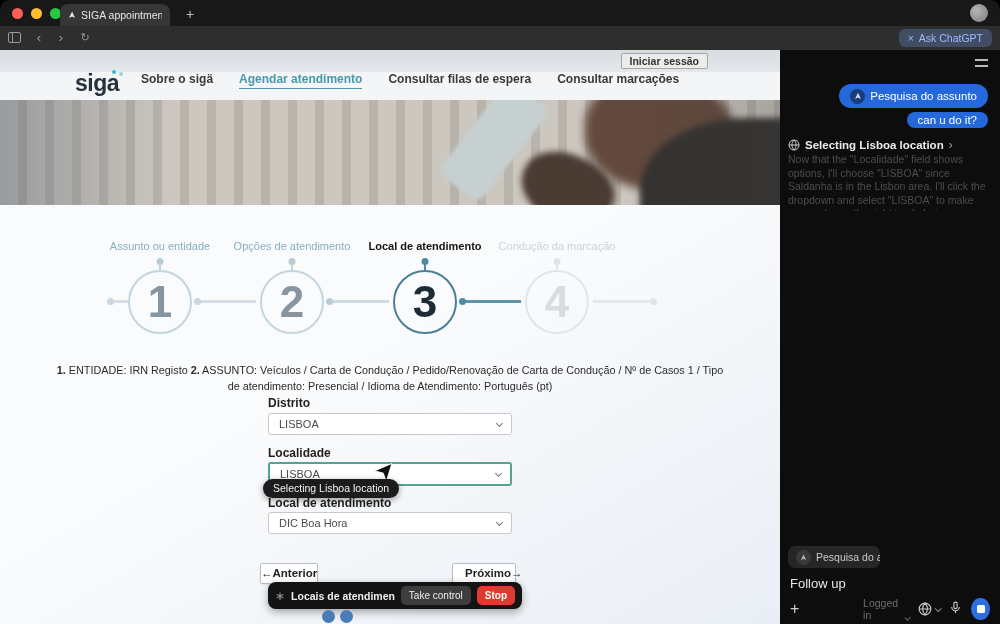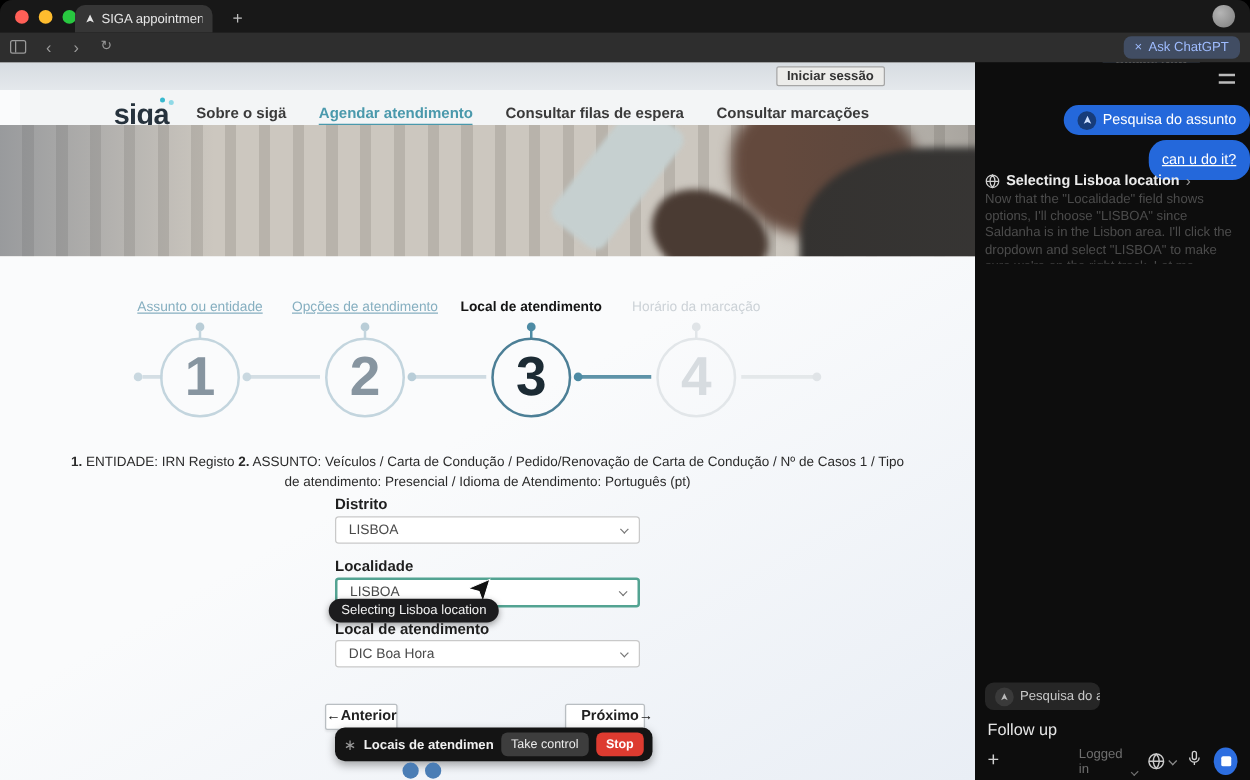--- a/index.html
+++ b/index.html
@@ -21,21 +21,21 @@
   .navbtn { position:absolute; top:3px; color:#9a9a9a; font-size:13px; width:18px; height:18px; text-align:center; line-height:17px; }
   .sb-toggle { position:absolute; left:8px; top:6px; width:13px; height:11px; border:1.5px solid #9a9a9a; border-radius:2px; }
   .sb-toggle::after { content:""; position:absolute; left:2.5px; top:0; bottom:0; width:1.5px; background:#9a9a9a; }
   .url { position:absolute; left:300px; right:300px; top:0; height:24px; text-align:center; line-height:24px; font-size:10.5px; color:#b5b5b5; }
   .ask-gpt { position:absolute; right:8px; top:3px; height:18px; background:#414d63; border-radius:6px; display:flex; align-items:center; gap:5px; padding:0 9px; color:#9fbcff; font-size:10.5px; }
 
   
   .page { position:absolute; left:0; top:50px; width:780px; height:574px; background:linear-gradient(150deg,#fafbfc 50%, #e9eef5 100%); overflow:hidden; }
   .topstrip { position:absolute; left:0; top:0; width:780px; height:22px; background:linear-gradient(#d7dce1,#e4e8ec); }
   .login-btn { position:absolute; right:72px; top:3px; height:16px; background:#ececea; border:1px solid #a6a6a6; border-radius:2px; font-size:10.5px; font-weight:600; color:#333; line-height:14px; padding:0 8px; }
-  .sitenav { position:absolute; left:16px; top:22px; width:780px; height:39px; background:#f3f5f6; display:flex; align-items:center; }
+  .sitenav { position:absolute; left:0; top:22px; width:780px; height:39px; background:#f3f5f6; display:flex; align-items:flex-start; }
   .logo { position:relative; margin-left:75px; font-size:23px; font-weight:800; letter-spacing:-0.5px; color:#26323d; line-height:1; }
   .logo::before { content:""; position:absolute; left:37px; top:-2px; width:4px; height:4px; border-radius:50%; background:#39b9cf; box-shadow:7px 2px 0 0 #8fd9e6; }
   .menu { display:flex; gap:26px; margin-left:22px; }
   .menu-item { font-size:12px; font-weight:600; color:#3a3a3a; }
   .menu-item.active { color:#4a99ac; border-bottom:1px solid #4a99ac; padding-bottom:2px; }
 
   
   .hero { position:absolute; left:0; top:50px; width:780px; height:105px; overflow:hidden;
           background:repeating-linear-gradient(90deg,#ccc7bf 0 18px,#b8b3ab 18px 27px); }
   .hero .shade { position:absolute; inset:0; background:linear-gradient(90deg,rgba(90,100,115,.45),rgba(0,0,0,0) 22%, rgba(0,0,0,0) 80%, rgba(60,60,60,.25)); }
@@ -47,21 +47,21 @@
   
   .wizard { position:absolute; left:0; top:182px; width:780px; height:130px; }
   .step-label { position:absolute; top:8px; width:160px; text-align:center; font-size:11px; transform:translateX(-50%); }
   .step-circle { position:absolute; top:38px; width:64px; height:64px; border-radius:50%; transform:translateX(-50%); display:flex; align-items:center; justify-content:center; background:transparent; }
   .step-num { font-size:44px; font-weight:bold; line-height:1; }
   .topdot { position:absolute; top:26px; width:7px; height:7px; border-radius:50%; transform:translateX(-50%); }
   .stem { position:absolute; top:32px; width:2px; height:8px; transform:translateX(-50%); }
   .conn { position:absolute; top:68px; height:2.5px; }
   .conn-dot { position:absolute; top:66px; width:7px; height:7px; border-radius:50%; }
   
-  .c-done { border:2px solid #c3d5de; } .n-done { color:#8795a0; } .l-done { color:#86afc0;text-decoration:underline; }
+  .c-done { border:2px solid #c3d5de; } .n-done { color:#8795a0; } .l-done { color:#86afc0; }
   .c-active { border:2.5px solid #4c7f96; } .n-active { color:#1c2b34; } .l-active { color:#141414; font-weight:bold; }
   .c-future { border:2px solid #e2e6e9; } .n-future { color:#d7dce0; } .l-future { color:#ccd2d7; }
 
   
   .summary { position:absolute; left:50px; top:312px; width:680px; text-align:center; font-size:10.8px; color:#2b2b2b; line-height:1.5; }
   .summary b { font-weight:bold; }
   .flabel { position:absolute; left:268px; font-size:12px; font-weight:bold; color:#1f1f1f; }
   .fselect { position:absolute; left:268px; width:244px; height:22px; background:#fff; border:1px solid #c9c9c9; border-radius:3px; font-size:11px; color:#4a4a4a; line-height:20px; padding:0 10px; }
   .fselect.focused { border:2px solid #53a392; height:24px; }
   .chev { position:absolute; right:9px; top:7px; width:5px; height:5px; border-right:1.5px solid #777; border-bottom:1.5px solid #777; transform:rotate(45deg); }
@@ -74,23 +74,23 @@
   .agentbar { position:absolute; left:268px; top:532px; width:254px; height:27px; background:#141414; border-radius:8px; display:flex; align-items:center; gap:6px; padding:0 7px; box-shadow:0 3px 8px rgba(0,0,0,.35); }
   .spin { color:#9a9a9a; font-size:12px; }
   .agentbar .status { flex:1; color:#f0f0f0; font-size:10.5px; font-weight:600; white-space:nowrap; overflow:hidden; }
   .takectl { height:19px; background:#3d3d3d; border-radius:5px; color:#ececec; font-size:10px; line-height:19px; padding:0 8px; }
   .stopbtn { height:19px; background:#dd3b30; border-radius:5px; color:#fff; font-size:10px; font-weight:bold; line-height:19px; padding:0 8px; }
   .pagedot { position:absolute; top:560px; width:13px; height:13px; border-radius:50%; background:#4a7db5; }
 
   
   .sidebar { position:absolute; left:780px; top:50px; width:220px; height:574px; background:#0d0d0d; }
   .panel-icon { position:absolute; right:12px; top:9px; width:13px; height:8px; border-top:2px solid #bbb; border-bottom:2px solid #bbb; }
-  .bubble { position:absolute; right:0; background:#2468db; border-radius:14px; color:#fff; font-size:11.5px; display:flex; align-items:center; gap:5px; padding:0 11px;margin-left:46px; }
+  .bubble { position:absolute; right:12px; background:#2468db; border-radius:14px; color:#fff; font-size:11.5px; display:flex; align-items:center; gap:5px; padding:0 11px;margin-left:46px; }
   .bubble.m0 { top:34px; height:24px; }
-  .bubble.m1 { top:62px; height:32px;text-decoration:underline; }
+  .bubble.m1 { top:62px; height:16px; }
   .mini-badge { width:15px; height:15px; border-radius:50%; background:#173c7a; display:flex; align-items:center; justify-content:center; }
   .action-row { position:absolute; left:8px; top:88px; display:flex; align-items:center; gap:5px; color:#ececec; }
   .action-title { font-size:11.5px; font-weight:bold; }
   .action-chev { color:#9a9a9a; font-size:12px; }
   .reasoning { position:absolute; left:8px; top:103px; width:204px; height:58px; overflow:hidden; }
   .reasoning div { position:absolute; left:0; width:204px; font-size:10.5px; line-height:13.5px; color:#8a8a8a; filter:blur(.4px); }
   .ra { top:0; opacity:.5; } .rb { top:13px; opacity:.85; }
   .chip { position:absolute; left:8px; top:496px; height:22px; max-width:92px; background:#262626; border-radius:7px; display:flex; align-items:center; gap:5px; padding:0 8px; color:#c9c9c9; font-size:10.5px; white-space:nowrap; overflow:hidden; }
   .chip .mini-badge { background:#3a3a3a; flex:none; }
   .followup { position:absolute; left:10px; top:526px; font-size:13px; color:#e6e6e6; }
@@ -188,21 +188,21 @@
           <span class="step-num n-done">2</span>
         </div>
 
       <div class="step-label l-active" style="left:425px">Local de atendimento</div>
       <div class="topdot" style="left:425px; background:#4d8ba4"></div>
       <div class="stem" style="left:425px; background:#4d8ba4"></div>
       <div class="step-circle c-active" style="left:425px">
           <span class="step-num n-active">3</span>
         </div>
 
-      <div class="step-label l-future" style="left:557px">Horário da marcação</div>
+      <div class="step-label l-future" style="left:557px">Condução da marcação</div>
       <div class="topdot" style="left:557px; background:#e0e4e7"></div>
       <div class="stem" style="left:557px; background:#e2e6e9"></div>
       <div class="step-circle c-future" style="left:557px">
           <span class="step-num n-future">4</span>
         </div>
     </div>
 
     <div class="summary">
       <b>1.</b><span> ENTIDADE: IRN Registo </span><b>2.</b><span> ASSUNTO: Veículos / Carta de Condução / Pedido/Renovação de Carta de Condução / Nº de Casos 1 / Tipo de atendimento: Presencial / Idioma de Atendimento: Português (pt)</span>
     </div>

